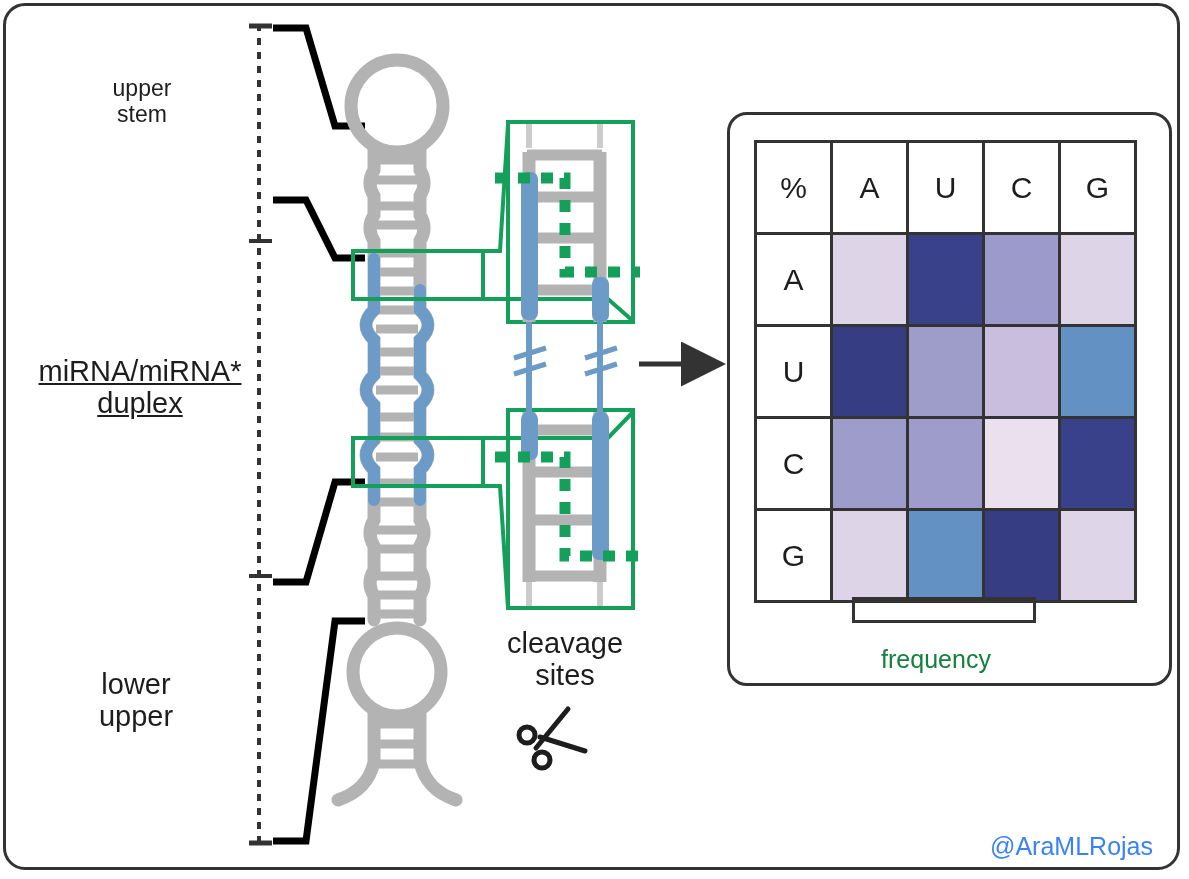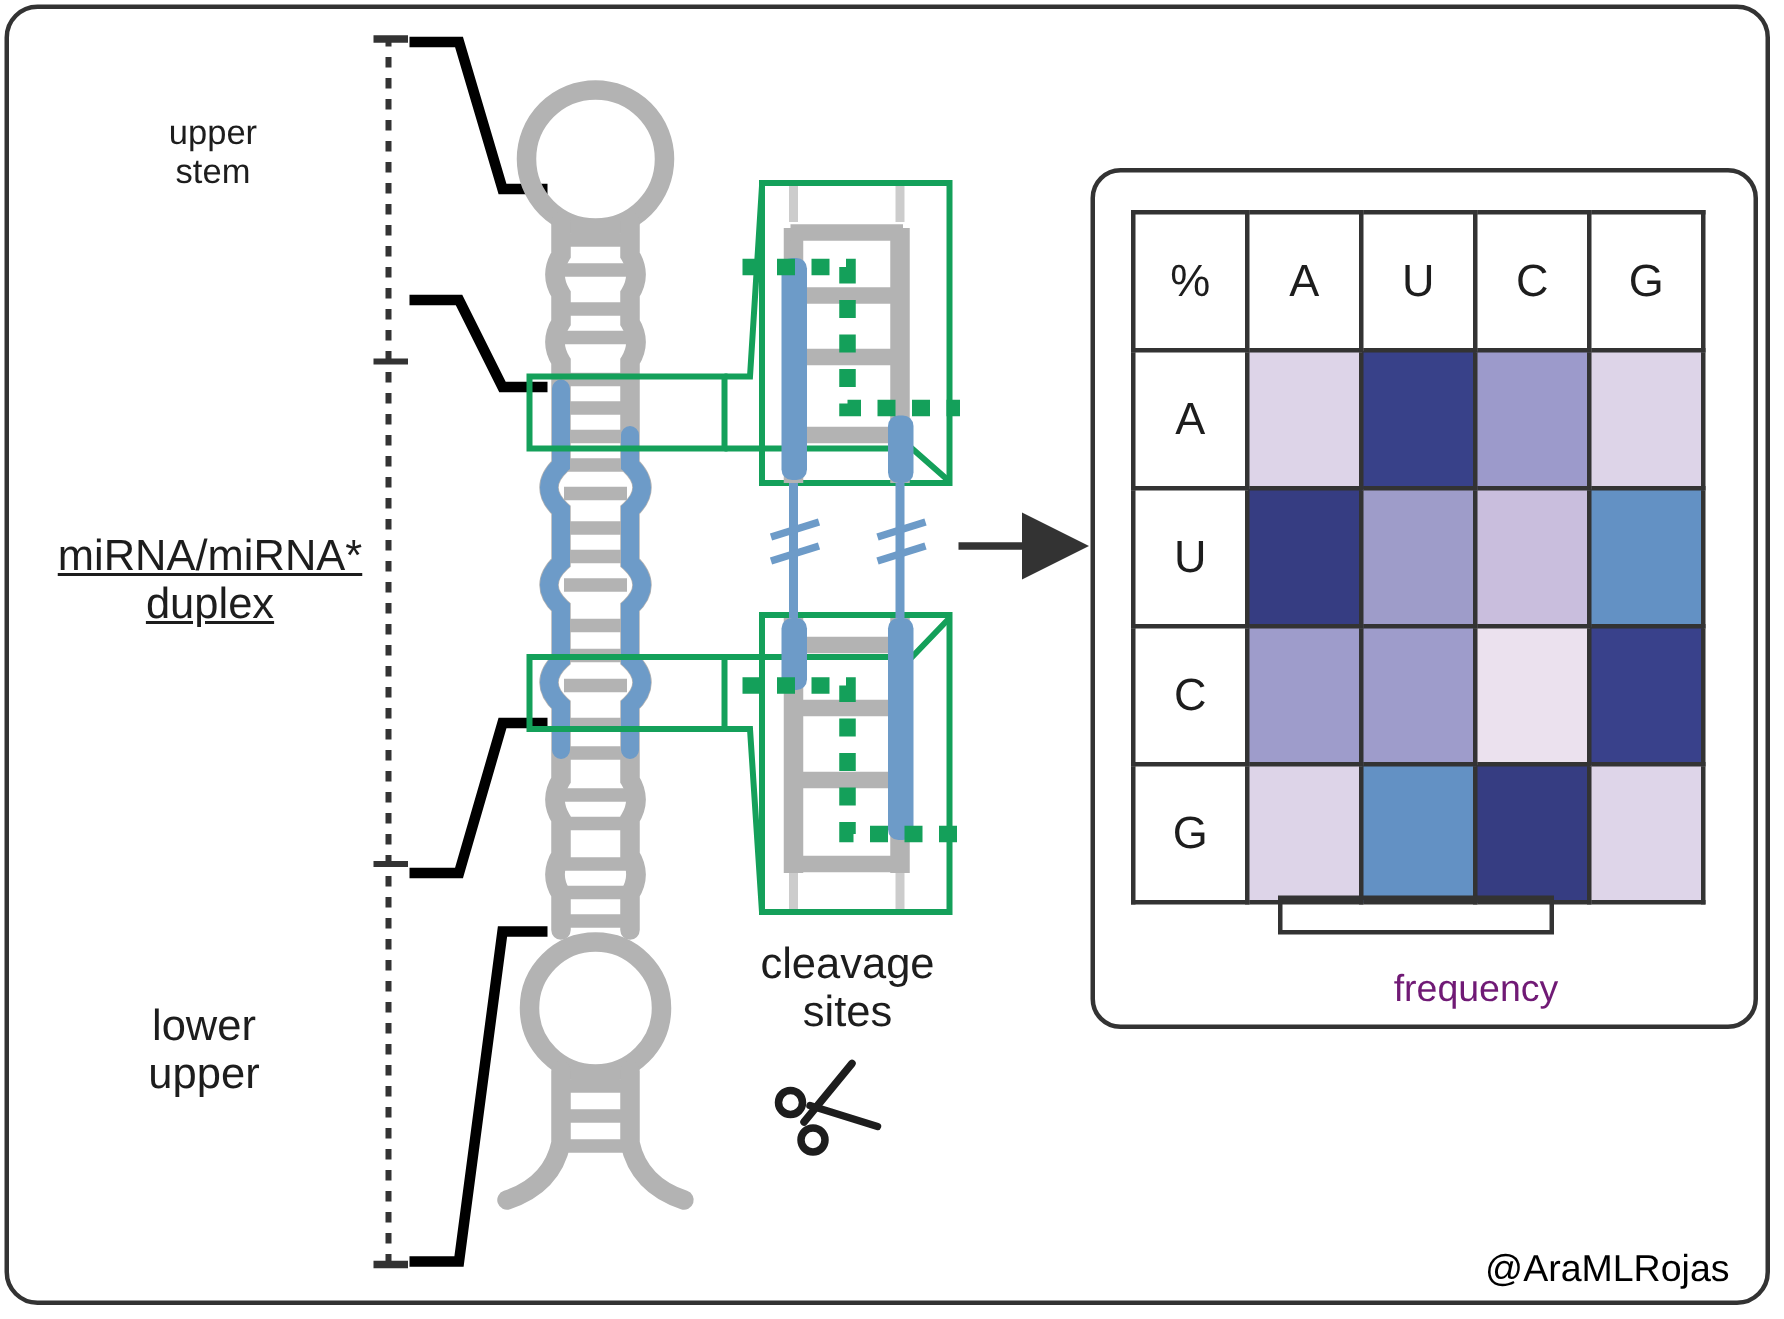--- a/index.html
+++ b/index.html
@@ -6,33 +6,33 @@
   html,body{margin:0;padding:0;background:#ffffff;}
   body{font-family:"Liberation Sans", sans-serif;}
   #stage{position:relative;width:1189px;height:879px;background:#fff;overflow:hidden;}
   .outer-frame{position:absolute;left:3px;top:3px;width:1177px;height:867px;
       border:3px solid #333333;border-radius:22px;box-sizing:border-box;background:#fff;}
   .lbl{position:absolute;color:#1d1d1d;text-align:center;line-height:1.12;white-space:pre;}
   .lbl-upper{left:42px;top:76px;width:200px;font-size:23px;}
   .lbl-duplex{left:6px;top:355px;width:268px;font-size:29px;text-decoration:underline;}
   .lbl-lower{left:36px;top:668px;width:200px;font-size:29px;}
   .lbl-cleav{left:480px;top:627px;width:170px;font-size:29px;}
-  .watermark{position:absolute;right:36px;bottom:18px;font-size:25px;color:#000000;}
+  .watermark{position:absolute;right:36px;bottom:18px;font-size:25px;color:#3b82f6;}
   svg.layer{position:absolute;left:0;top:0;width:1189px;height:879px;overflow:visible;}
   
   .panel{position:absolute;left:727px;top:112px;width:445px;height:574px;
       border:3px solid #333;border-radius:20px;box-sizing:border-box;background:#fff;}
   table.hm{position:absolute;left:754px;top:140px;border-collapse:collapse;}
   table.hm td{width:73px;height:89px;border:3px solid #333333;text-align:center;
       vertical-align:middle;font-size:30px;color:#1d1d1d;background:#ffffff;padding:0;}
   table.hm td.hd{font-size:30px;}
   .legend-bar{position:absolute;left:852px;top:597px;width:184px;height:26px;
       border:3px solid #333;box-sizing:border-box;}
-  .legend-label{position:absolute;left:892px;top:645px;width:184px;text-align:center;
-      font-size:25px;color:#701a75;}
+  .legend-label{position:absolute;left:844px;top:645px;width:184px;text-align:center;
+      font-size:25px;color:#15803d;}
 </style>
 </head>
 <body>
 
 <div id="stage">
   <div class="outer-frame"></div>
 
   <svg class="layer" viewBox="0 0 1189 879">
     <defs>
       <linearGradient id="freqGrad" x1="0" y1="0" x2="1" y2="0">

